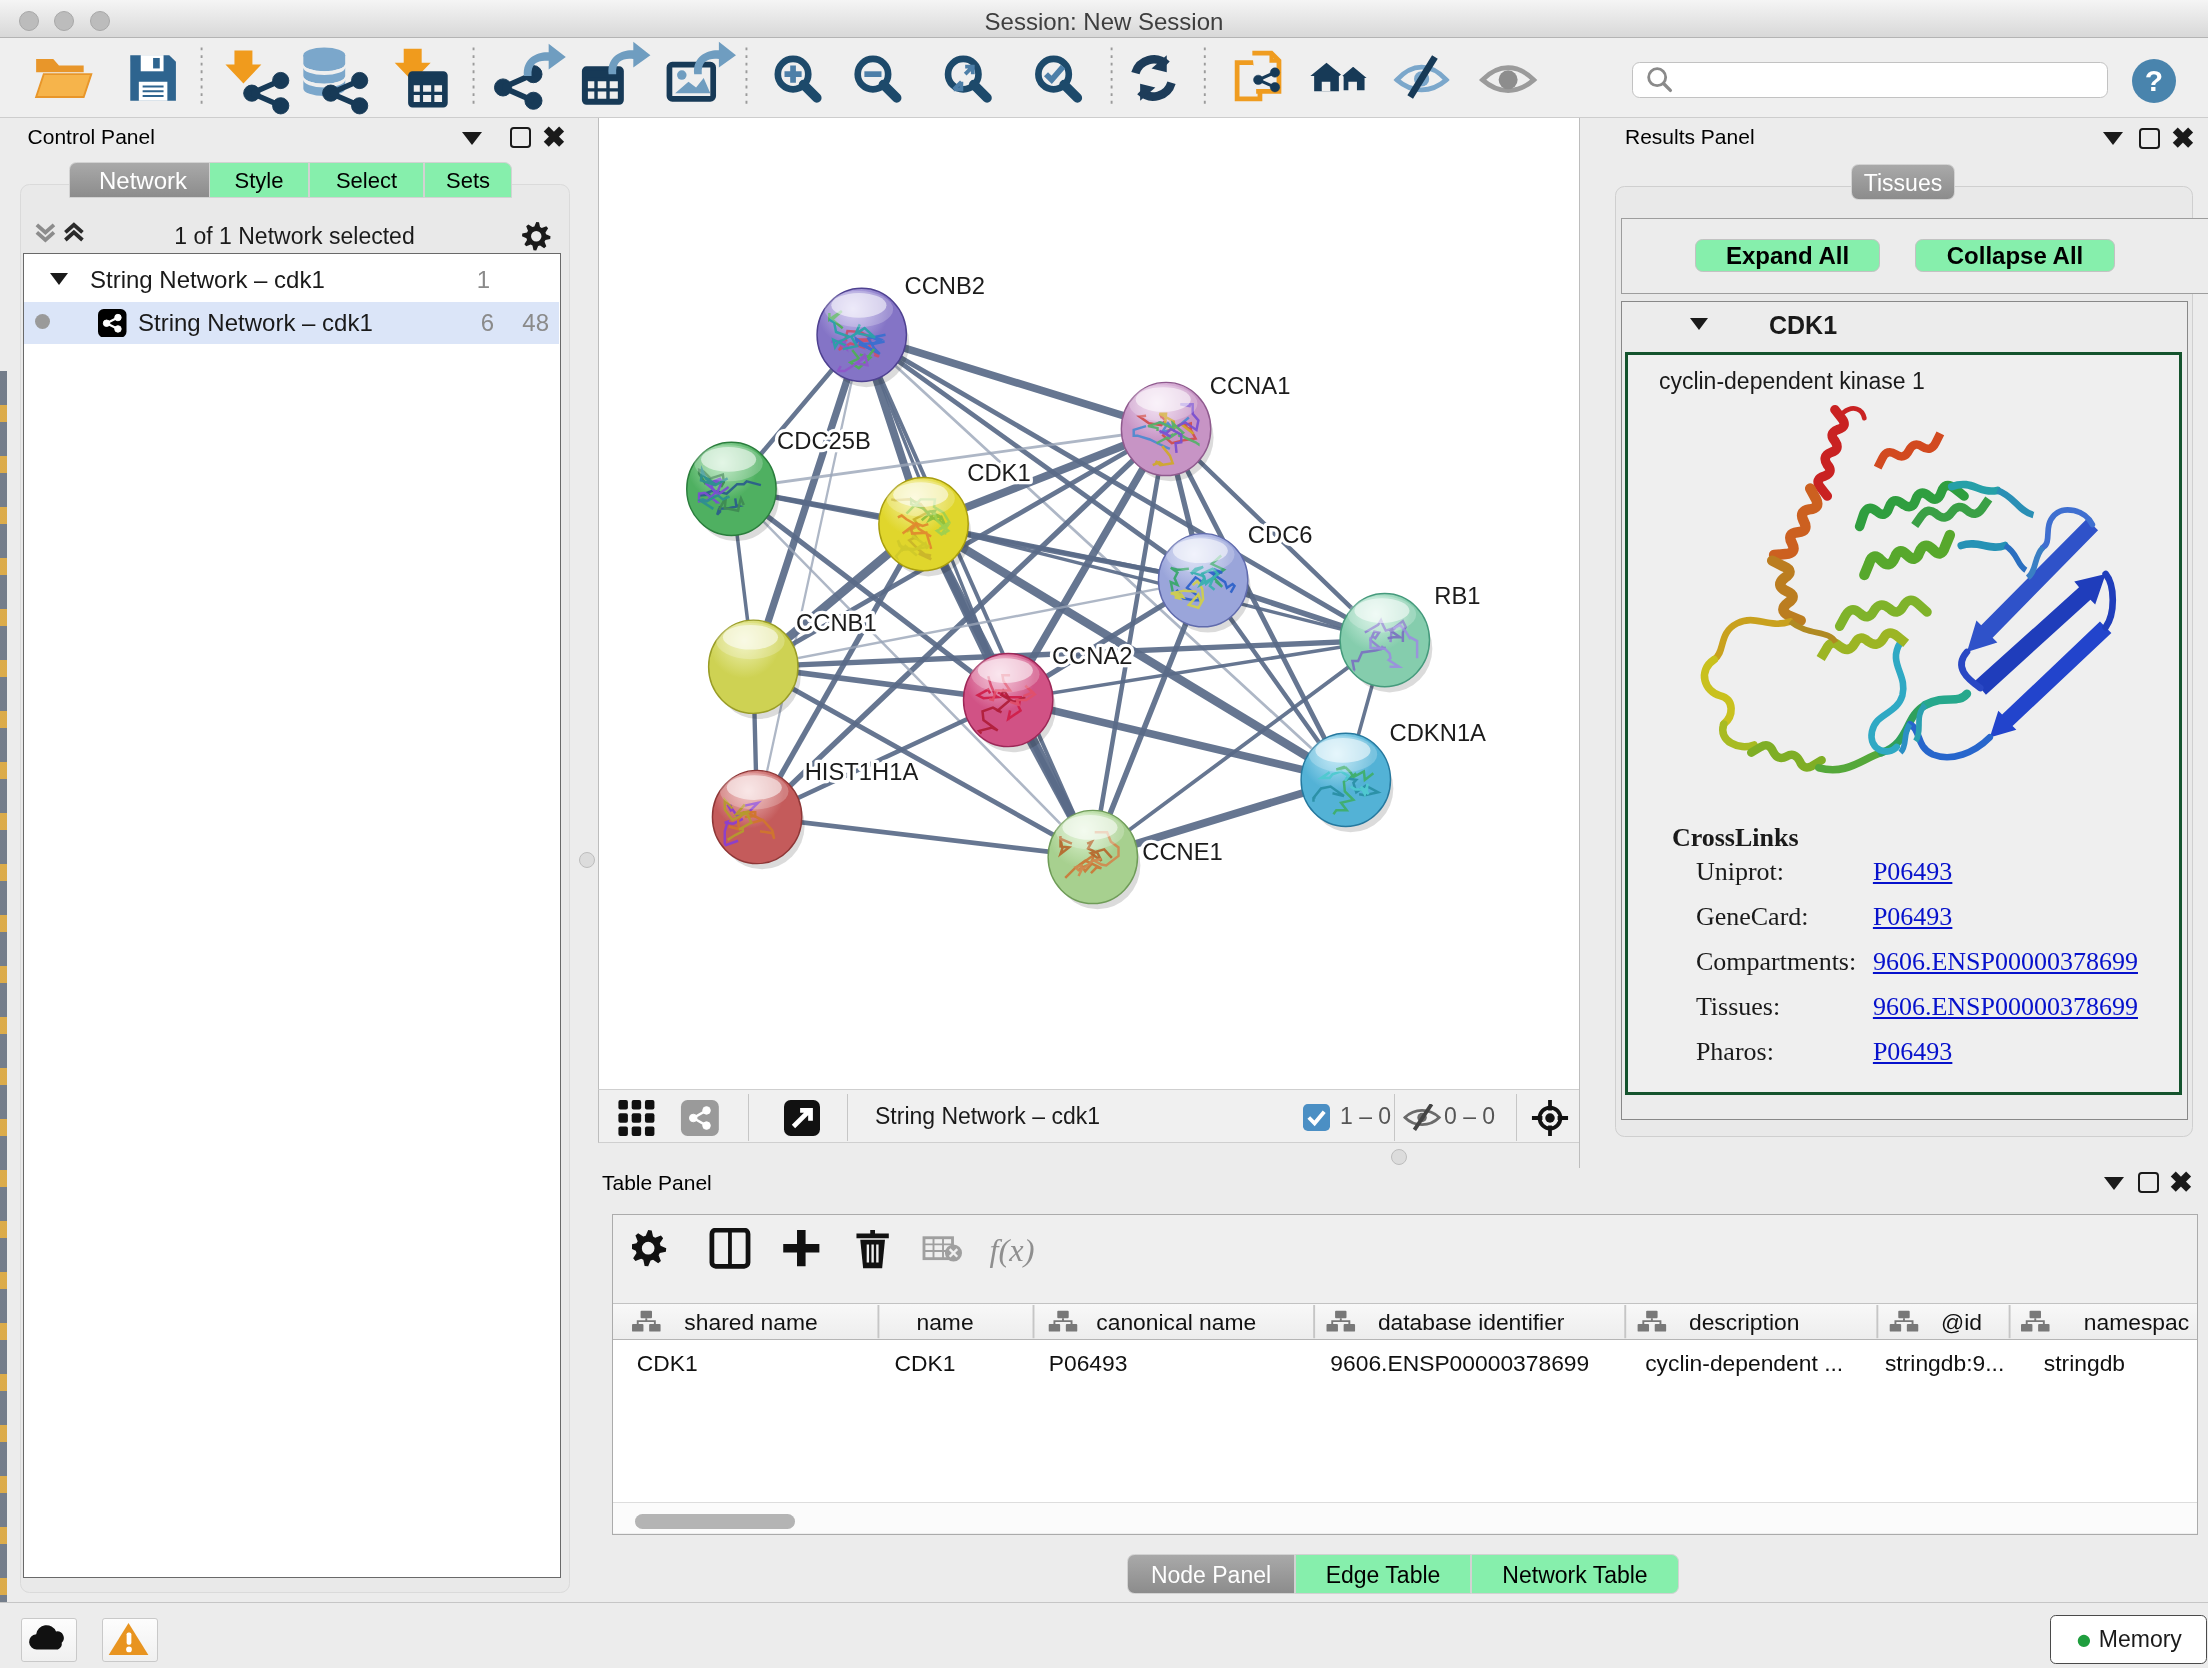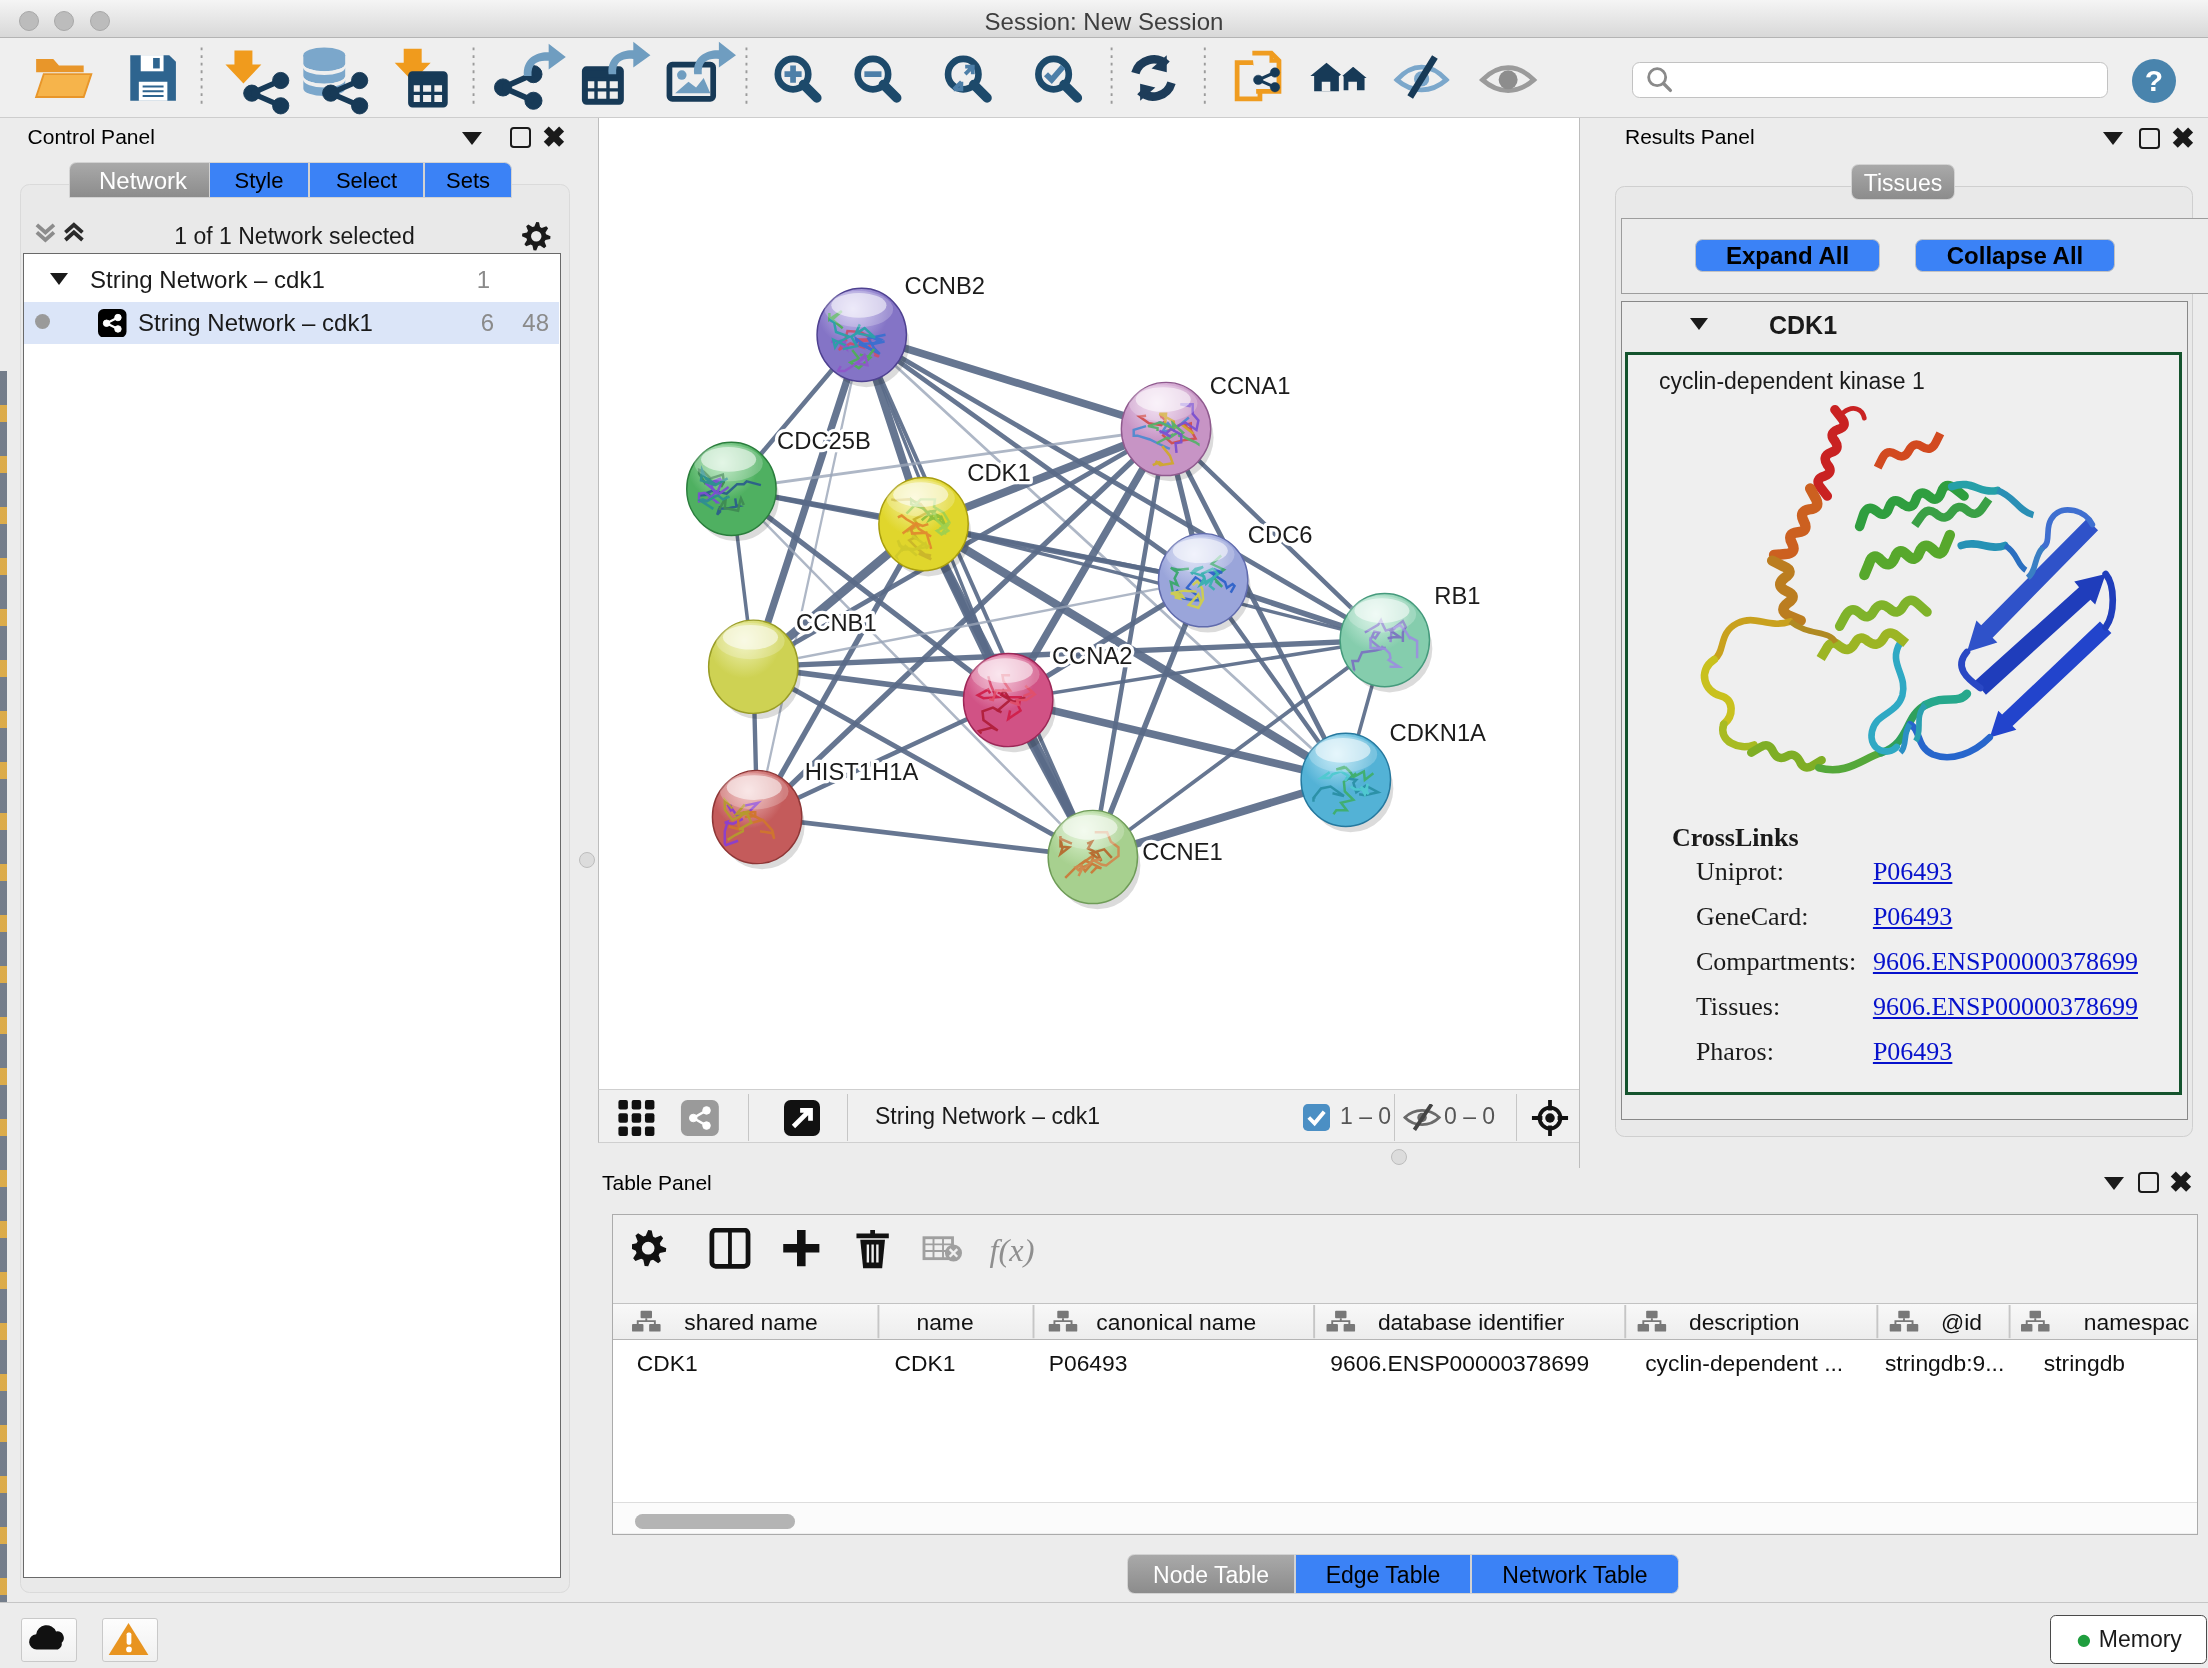--- a/index.html
+++ b/index.html
@@ -12,21 +12,21 @@
 #title { width:100%; text-align:center; top:7.6px; font-size:24px; color:#3e3e3e; }
 
 #toolbar { left:0; top:38px; width:2208px; height:80px; background:#efefef; border-bottom:1.9px solid #cdcdcd; }
 #searchbox { left:1632px; top:24px; width:476px; height:36px; background:#fff; border:1.9px solid #c2c2c2; border-radius:7.6px; }
 #helpq { left:2132px; top:21px; width:44px; height:44px; border-radius:50%; background:#4984ad; color:#fff; font-size:30px; font-weight:bold; text-align:center; line-height:44px; }
 
 .ptitle { font-size:21px; color:#000000; }
 .pcaret { width:0; height:0; border-left:10.5px solid transparent; border-right:10.5px solid transparent; border-top:13.3px solid #1a1a1a; }
 .psq { width:21px; height:21px; border:2.9px solid #1a1a1a; border-radius:3.8px; }
 .px { font-size:28.5px; font-weight:bold; color:#1a1a1a; line-height:21px; }
-.tabbtn { height:36px; background:#3b82f6; border:1px solid #d2d2d2; text-align:center; font-size:22px; color:#000; line-height:36px; }
+.tabbtn { height:36px; background:#86efac; border:1px solid #d2d2d2; text-align:center; font-size:22px; color:#000; line-height:36px; }
 .tabsel { background:linear-gradient(#a9a9a9,#8c8c8c); color:#fff; }
 
 #cp-tabwrap { left:20px; top:184px; width:550px; height:1409px; background:#e9e9e9; border:1px solid #dadada; border-radius:9.5px; }
 #cp-list { left:23px; top:253px; width:538px; height:1325px; background:#fff; border:1.9px solid #696969; }
 .row2 { background:#dbe5f8; }
 
 #netview { left:598px; top:118px; width:981px; height:971px; background:#fff; border-left:1.9px solid #bdbdbd; }
 #netbar { left:598px; top:1089px; width:981px; height:54px; background:#f0f0f0; border-left:1.9px solid #bdbdbd; border-top:1px solid #cfcfcf; border-bottom:1px solid #cfcfcf; }
 .nbsep { top:3.8px; height:47px; border-left:1px solid #c6c6c6; }
 
@@ -760,21 +760,21 @@
       <text x="1085" y="71">cyclin-dependent ...</text>
       <text x="1337" y="71">stringdb:9...</text>
       <text x="1504" y="71">stringdb</text>
     </g>
   </svg>
   <div class="abs" style="left:0px; top:287px; width:1584px; height:31px; background:#fbfbfb; border-top:1px solid #ddd;">
     <div class="abs" style="left:22px; top:10.5px; width:160px; height:15px; border-radius:7.6px; background:#b4b4b4;"></div>
   </div>
 </div>
 <div class="abs" id="tp-tabs">
-  <div class="abs tabbtn tabsel" style="left:1127px; top:1554px; width:168px; height:40px; line-height:40px; border-radius:7.6px 0 0 7.6px; font-size:23px;">Node Table</div>
+  <div class="abs tabbtn tabsel" style="left:1127px; top:1554px; width:168px; height:40px; line-height:40px; border-radius:7.6px 0 0 7.6px; font-size:23px;">Node Panel</div>
   <div class="abs tabbtn" style="left:1295px; top:1554px; width:176px; height:40px; line-height:40px; font-size:23px;">Edge Table</div>
   <div class="abs tabbtn" style="left:1471px; top:1554px; width:208px; height:40px; line-height:40px; border-radius:0 7.6px 7.6px 0; font-size:23px;">Network Table</div>
 </div>
 
 <div class="abs" id="statusbar">
   <div class="abs sbtn" style="left:21px;"><svg width="52" height="40" viewBox="0 0 55 42">
         <path fill="#111" d="M16 32 a8 8 0 0 1 -1 -16 a11 11 0 0 1 21 -3 a7 7 0 0 1 6 12 a6 6 0 0 1 -4 7 Z"></path>
       </svg></div>
   <div class="abs sbtn" style="left:102px;"><svg width="52" height="40" viewBox="0 0 55 42">
         <path d="M27 4 L48 38 L6 38 Z" fill="#e89420"></path>

